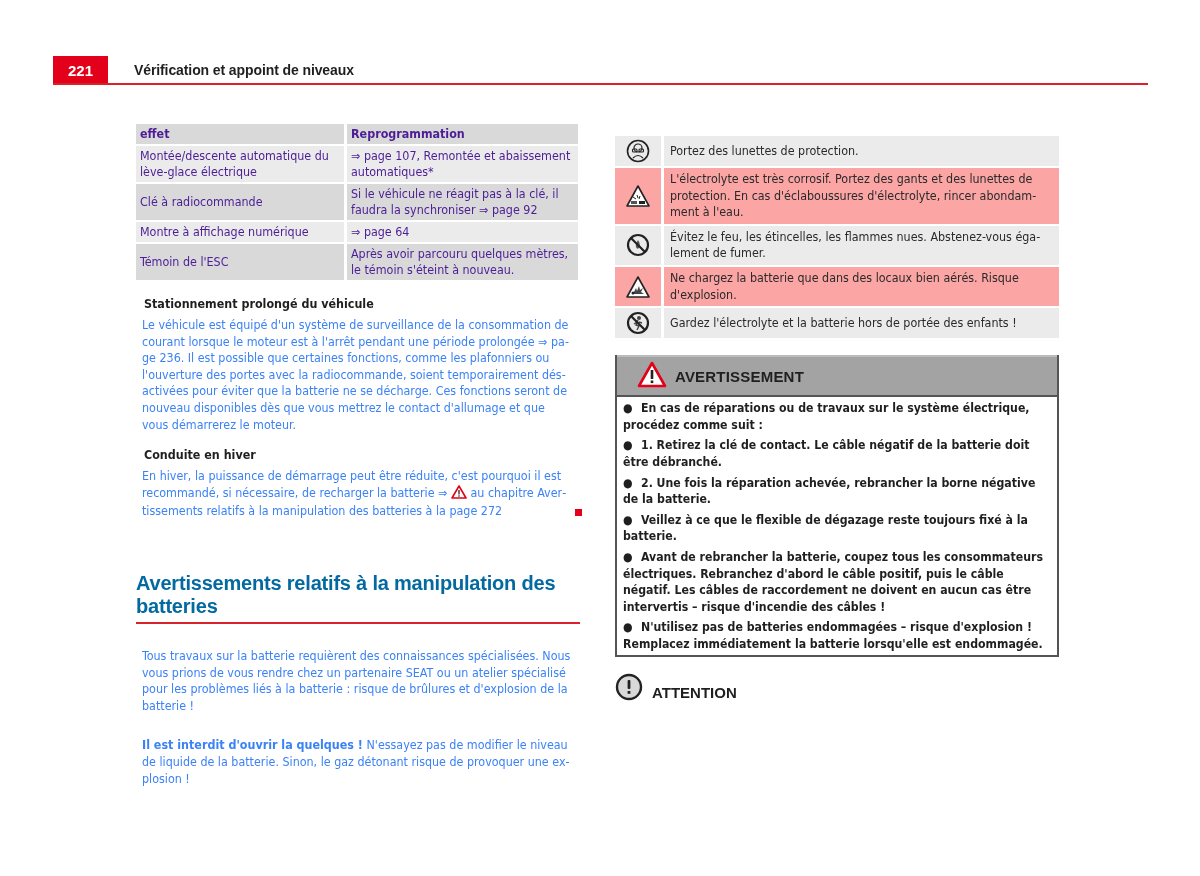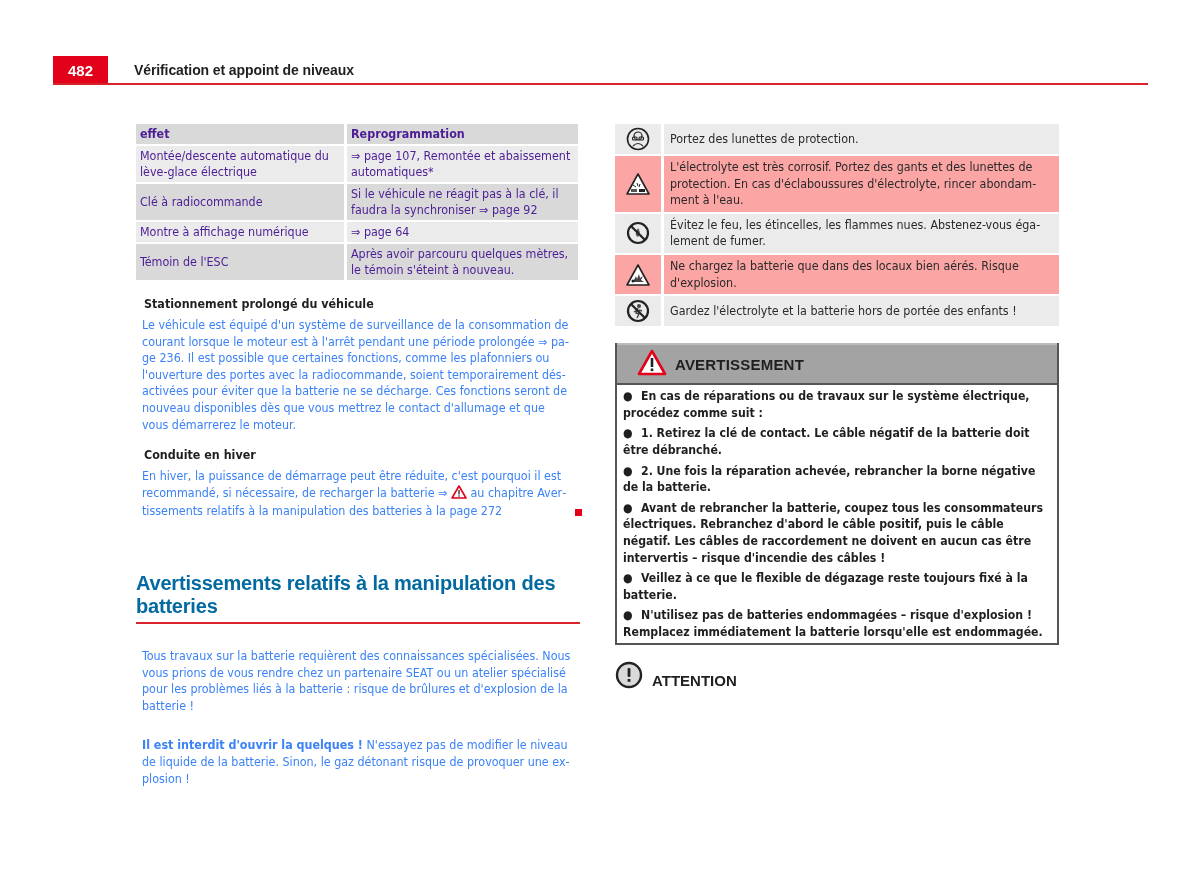--- a/index.html
+++ b/index.html
@@ -18,21 +18,21 @@
     .hdr-title {
       position: absolute; left: 134px; top: 62px; font-size: 14px; font-weight: bold;
       color: #1f1f1f; font-family: "Liberation Sans", sans-serif; letter-spacing: -0.1px;
     }
     .hdr-line {
       position: absolute; left: 53px; top: 83px; width: 1095px; height: 2px; background: #d8232a;
     }
 
     
     .col-left { position: absolute; left: 136px; top: 124px; width: 444px; }
-    .col-right { position: absolute; left: 615px; top: 124px; width: 534px; }
+    .col-right { position: absolute; left: 615px; top: 136px; width: 534px; }
 
     .tbl { width: 442px; border-collapse: separate; border-spacing: 0; font-size: 12.4px; line-height: 16px; }
     .tbl td { padding: 2px 4px 2px 4px; vertical-align: middle; border-bottom: 2px solid #fff; color: #4c1d95; }
     .tbl td.c1 { width: 200px; border-right: 3px solid #fff; }
     .tbl tr.head td { background: #d9d9d9; font-weight: bold; }
     .tbl tr.odd td { background: #ebebeb; }
     .tbl tr.even td { background: #d9d9d9; }
 
     .h-bold { font-weight: bold; font-size: 12.4px; margin: 14px 0 4px 8px; color: #1f1f1f; }
     p.body { margin: 6px; font-size: 12.4px; line-height: 16.6px; color: #3b82f6; }
@@ -64,21 +64,21 @@
     .warn-item:last-child { margin-bottom: 0; }
     .bul { display: inline-block; width: 18px; }
 
     .att-head { display: flex; align-items: center; margin-top: 16px; }
     .att-head .lbl { font-size: 15px; font-weight: bold; color: #1f1f1f; margin-left: 9px; margin-top: 6px; font-family: "Liberation Sans", sans-serif; }
     .att-item { font-size: 12.4px; line-height: 16.6px; color: #2a2a2a; margin: 4px 0 0 0; }
   </style>
 </head>
 <body>
 
-<div class="hdr-num">482</div>
+<div class="hdr-num">221</div>
 <div class="hdr-title">Vérification et appoint de niveaux</div>
 <div class="hdr-line"></div>
 
 <div class="col-left">
   <table class="tbl">
     <tbody>
         <tr class="head">
       <td class="c1">effet</td>
       <td>Reprogrammation</td>
     </tr>
@@ -195,22 +195,22 @@
             <rect x="13.7" y="9" width="2.6" height="9" fill="#222"></rect>
             <rect x="13.7" y="19.5" width="2.6" height="2.6" fill="#222"></rect>
           </svg>
       </span>
       <span class="lbl">AVERTISSEMENT</span>
     </div>
     <div class="warn-body">
       <p class="warn-item"><span class="bul">●</span><span>En cas de réparations ou de travaux sur le système électrique, procé­dez comme suit :</span></p>
       <p class="warn-item"><span class="bul">●</span><span>1. Retirez la clé de contact. Le câble négatif de la batterie doit être dé­branché.</span></p>
       <p class="warn-item"><span class="bul">●</span><span>2. Une fois la réparation achevée, rebrancher la borne négative de la batterie.</span></p>
+      <p class="warn-item"><span class="bul">●</span><span>Veillez à ce que le flexible de dégazage reste toujours fixé à la batte­rie.</span></p>
       <p class="warn-item"><span class="bul">●</span><span>Avant de rebrancher la batterie, coupez tous les consommateurs élec­triques. Rebranchez d'abord le câble positif, puis le câble négatif. Les câ­bles de raccordement ne doivent en aucun cas être intervertis – risque d'incendie des câbles !</span></p>
-      <p class="warn-item"><span class="bul">●</span><span>Veillez à ce que le flexible de dégazage reste toujours fixé à la batte­rie.</span></p>
       <p class="warn-item"><span class="bul">●</span><span>N'utilisez pas de batteries endommagées – risque d'explosion ! Rem­placez immédiatement la batterie lorsqu'elle est endommagée.</span></p>
     </div>
   </div>
 
   <div class="att-head">
     <span>
       <svg width="28" height="28" viewBox="0 0 28 28">
           <circle cx="14" cy="14" r="12" fill="#d9d9d9" stroke="#222" stroke-width="2.4"></circle>
           <rect x="12.6" y="7" width="2.8" height="9" rx="1" fill="#222"></rect>
           <rect x="12.6" y="18" width="2.8" height="2.8" fill="#222"></rect>

